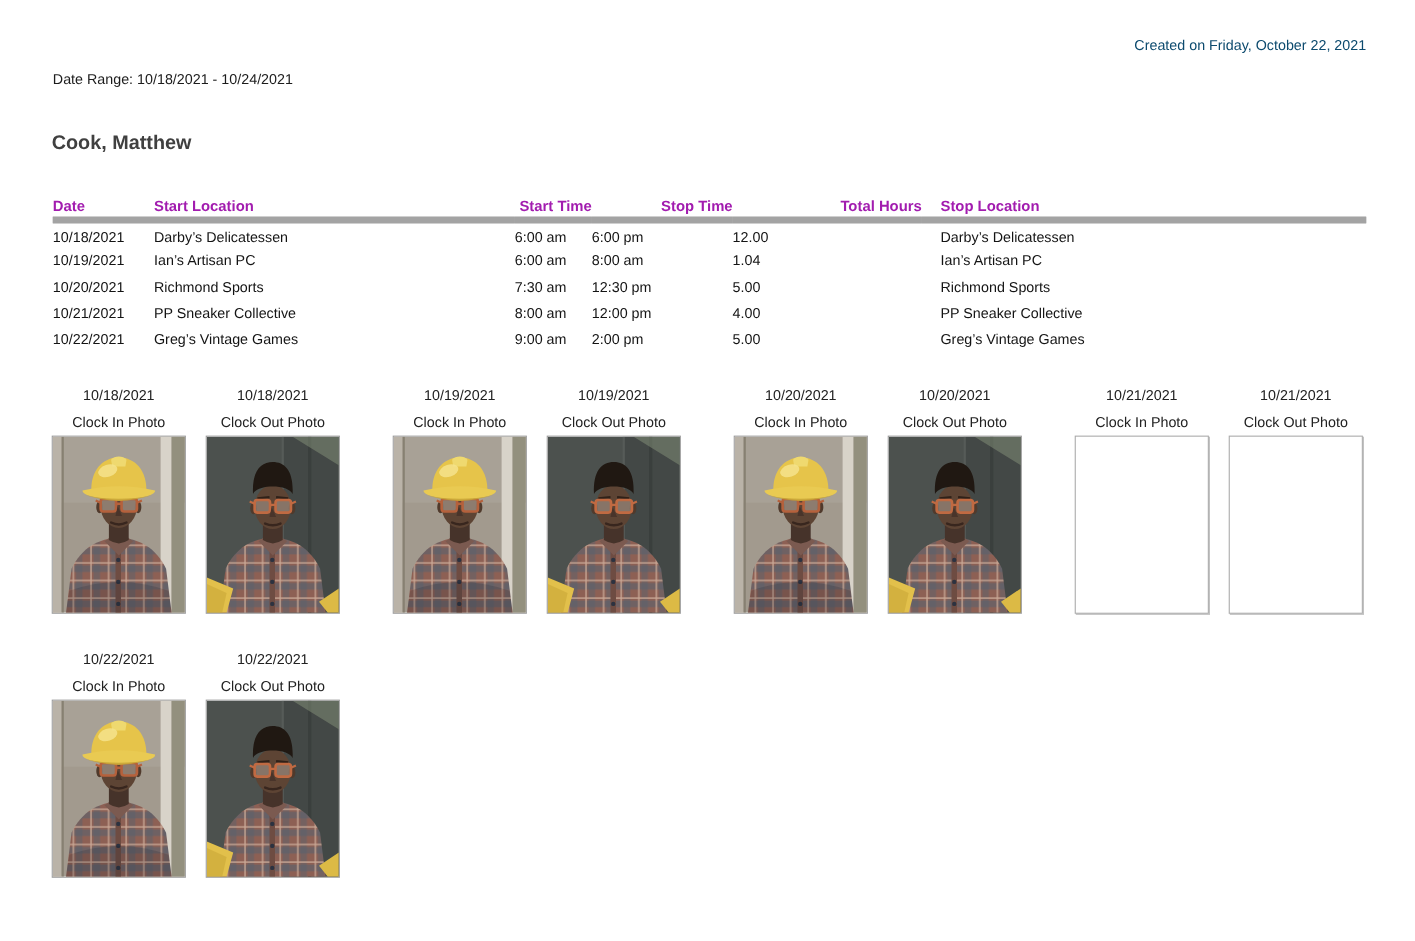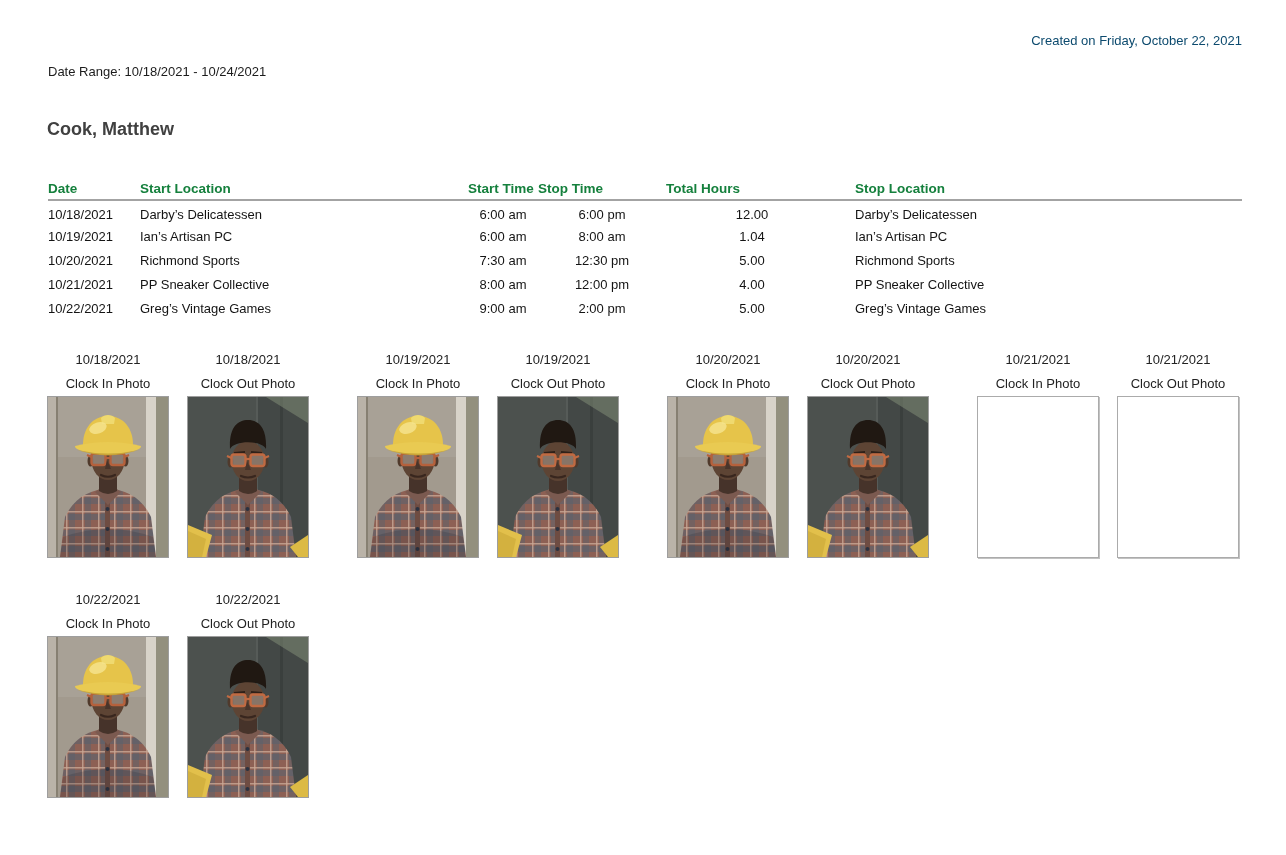--- a/index.html
+++ b/index.html
@@ -36,31 +36,31 @@
     table-layout: fixed;
     font-size: 13px;
   }
   table.time-table col.c-date       { width: 92px; }
   table.time-table col.c-startloc   { width: 328px; }
   table.time-table col.c-starttime  { width: 70px; }
   table.time-table col.c-stoptime   { width: 128px; }
   table.time-table col.c-hours      { width: 172px; }
   table.time-table col.c-stoploc    { width: 404px; }
   table.time-table th {
-    color: #15803d; font-weight: bold; font-size: 13.5px;
+    color: #a21caf; font-weight: bold; font-size: 13.5px;
     text-align: left; height: 22px; vertical-align: middle;
-    border-bottom: 2px solid #a3a3a3; padding: 0;
-  }
-  table.time-table th.num { }
+    border-bottom: 6px solid #a3a3a3; padding: 0;
+  }
+  table.time-table th.num { text-align: right; }
   table.time-table th.lastcol { padding-left: 17px; margin-top: 32px; }
   table.time-table td {
     height: 24px; vertical-align: middle; padding: 0;
     color: #141414; white-space: nowrap;
   }
-  table.time-table td.num { text-align: center; margin-top: 16px; }
+  table.time-table td.num { text-align: left; margin-top: 16px; }
   table.time-table td.lastcol { padding-left: 17px; }
   table.time-table tbody tr:first-child td { padding-top: 3px; }
 
   .photo-section { position: absolute; left: 47px; top: 348px; }
   .photo-row { display: flex; }
   .photo-row + .photo-row { margin-top: 30px; }
   .photo-cell { width: 122px; margin-right: 18px; }
   .photo-cell:nth-child(even) { margin-right: 48px; }
   .photo-cell:last-child { margin-right: 0; }
   .photo-date, .photo-type {

